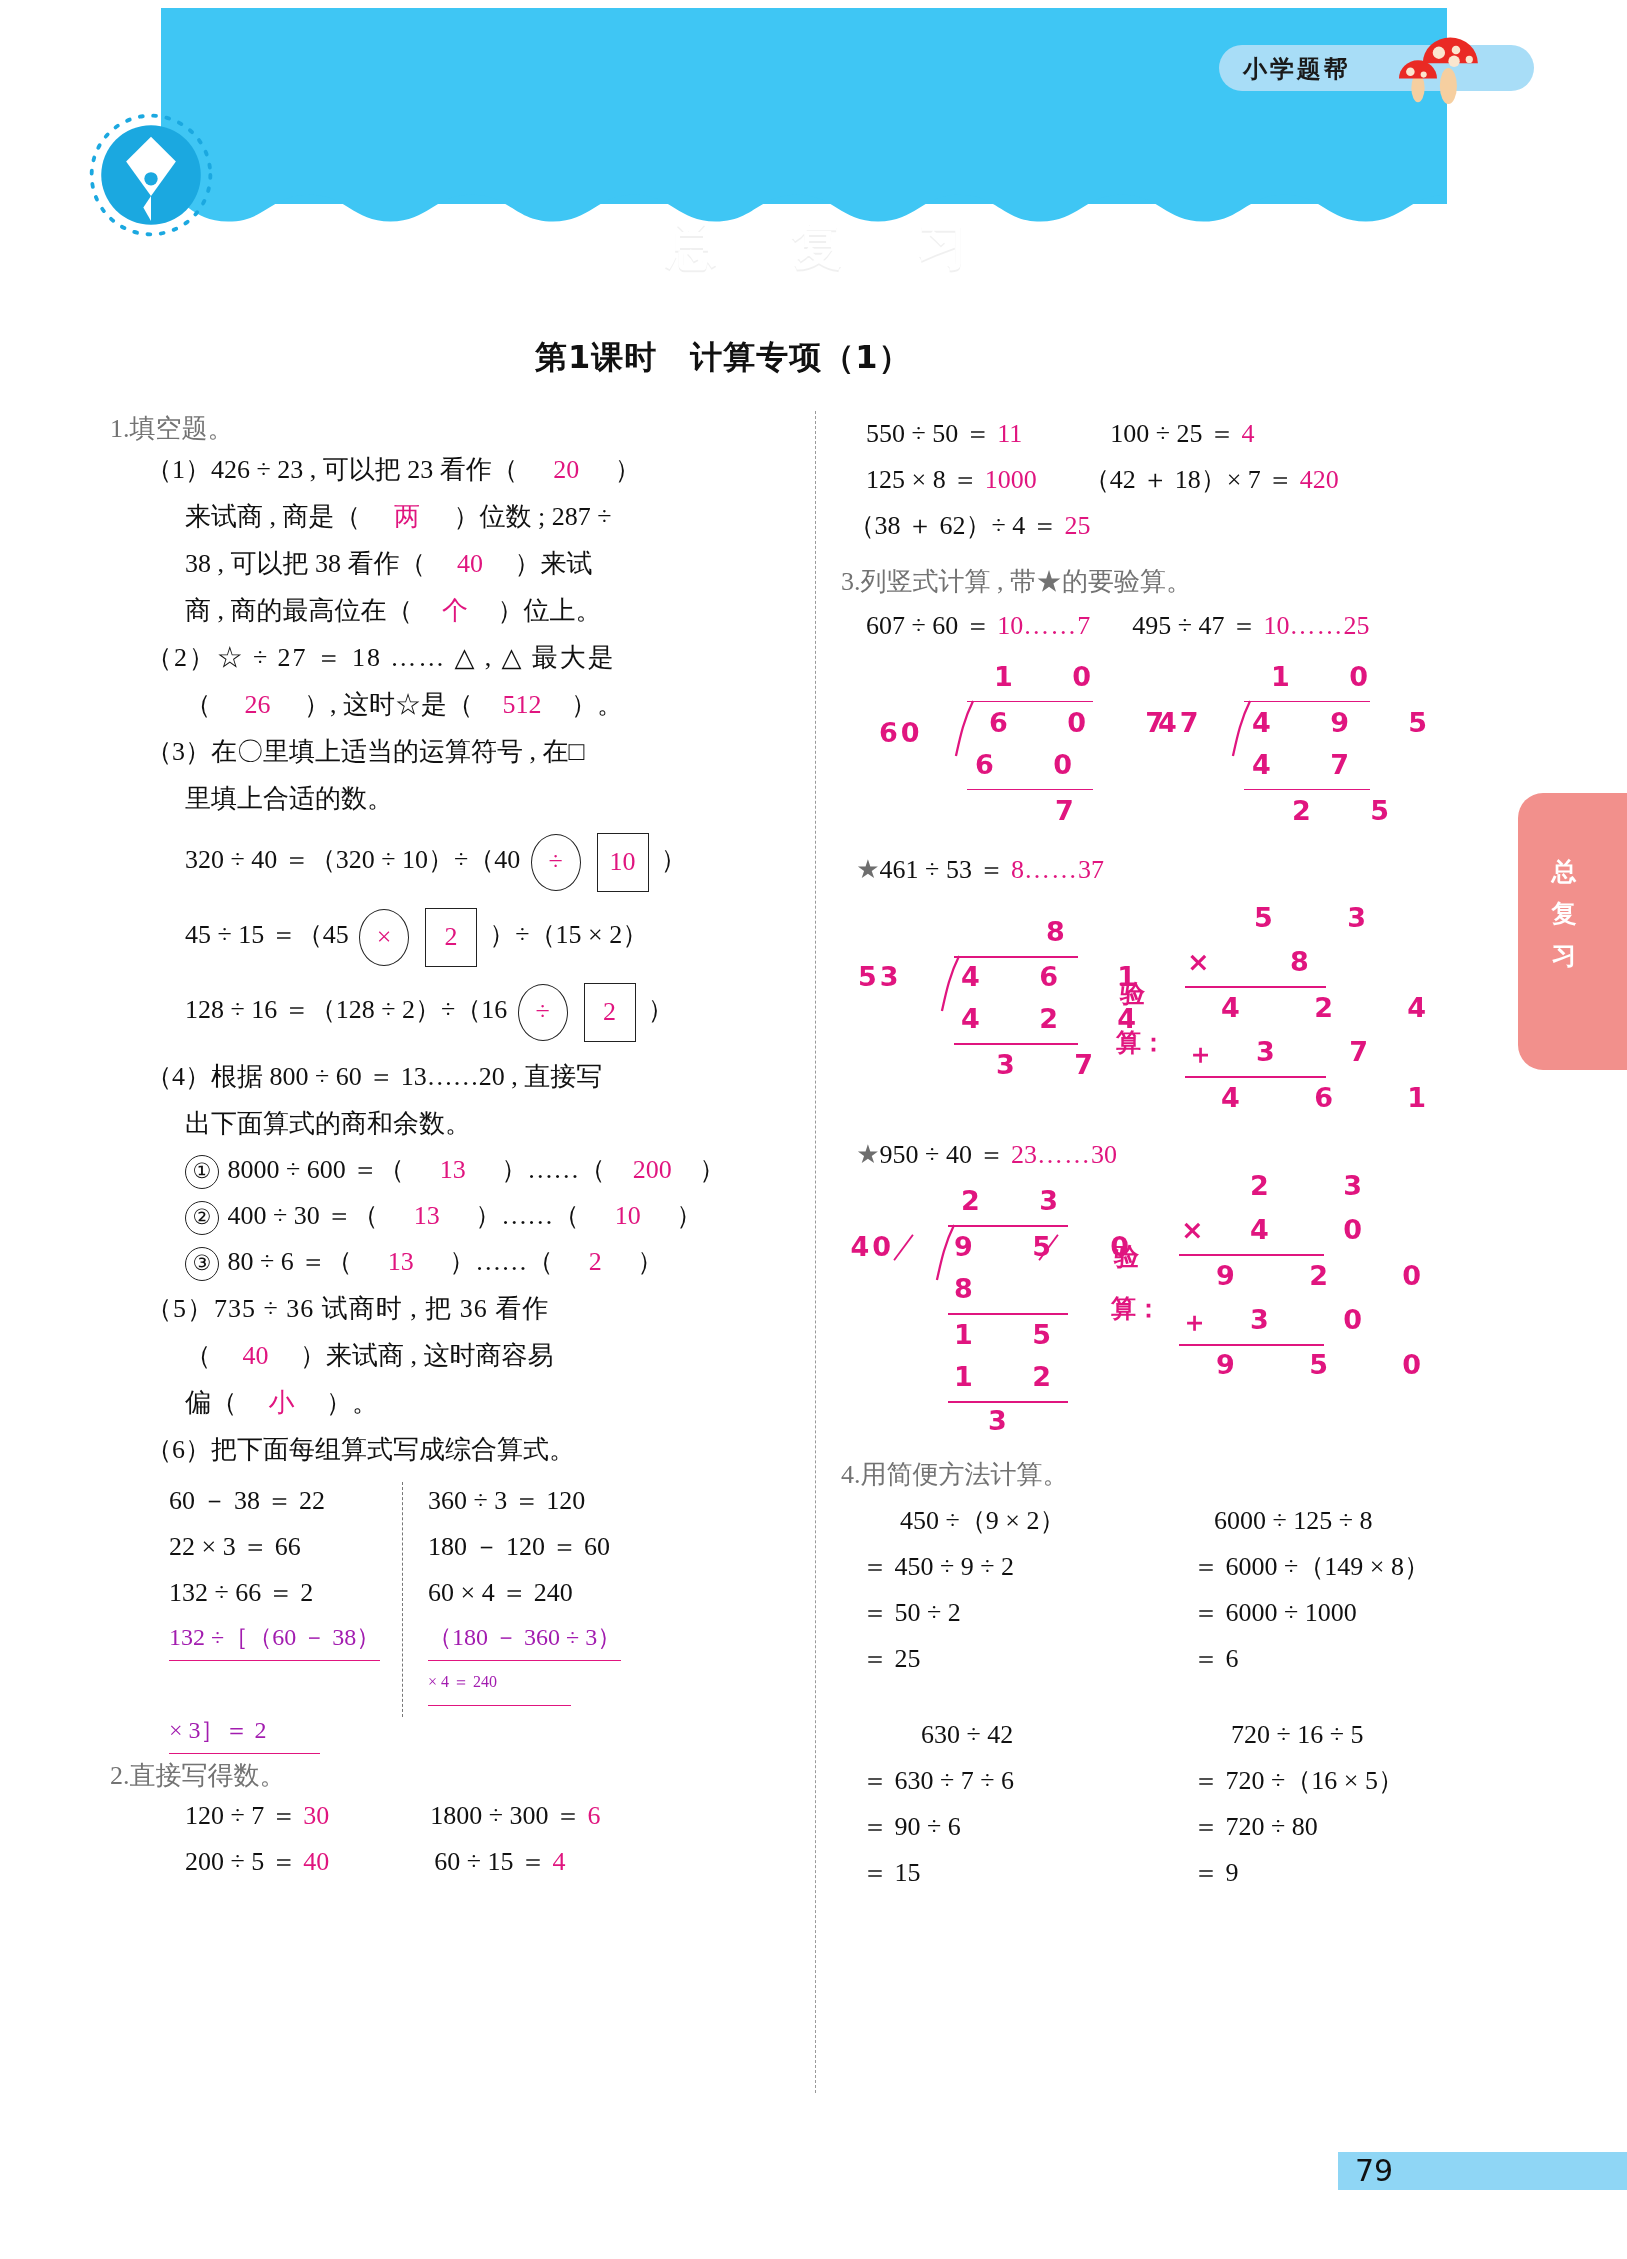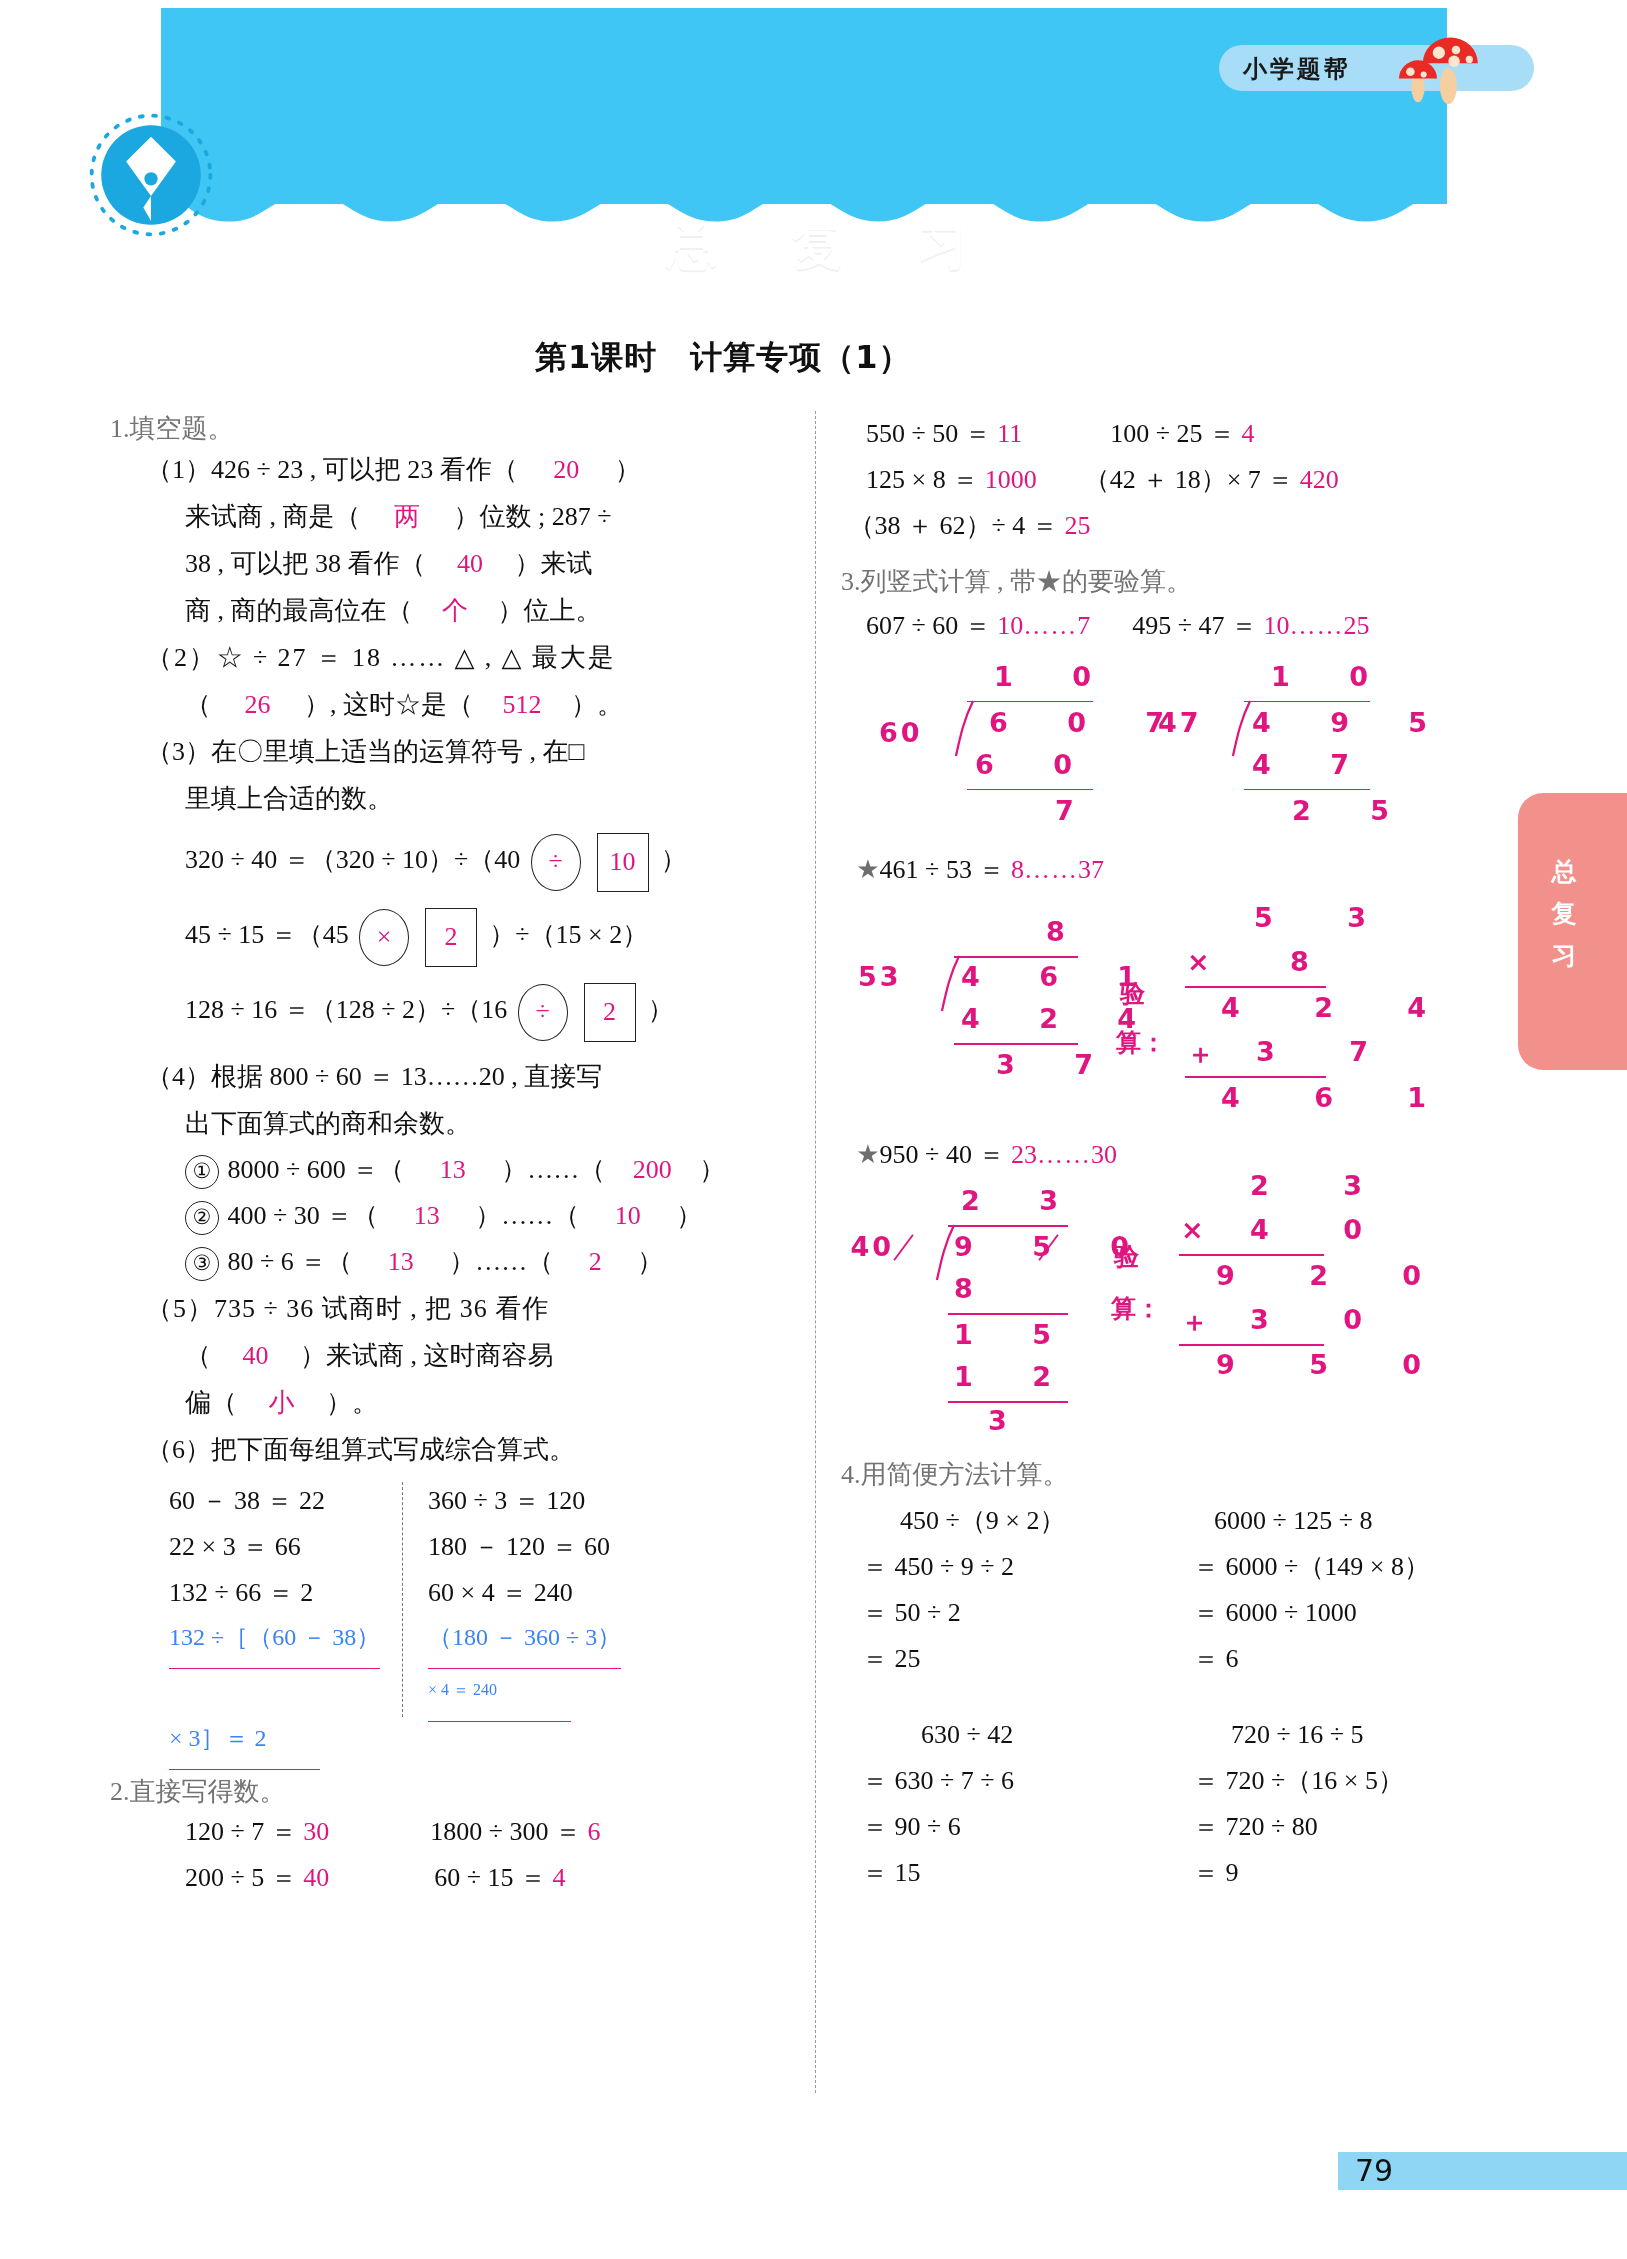--- a/index.html
+++ b/index.html
@@ -52,22 +52,22 @@
   .ocirc{display:inline-block;width:48px;height:55px;border:1.5px solid #222;border-radius:50%;
       text-align:center;line-height:54px;vertical-align:middle;margin:0 3.8px;}
   .obox{display:inline-block;width:50px;height:57px;border:1.5px solid #222;
       text-align:center;line-height:55px;vertical-align:middle;margin:0 5.7px;}
   .circnum{display:inline-block;width:32px;height:32px;border:1.5px solid #222;border-radius:50%;
       font-size:21px;text-align:center;line-height:30px;vertical-align:middle;margin-right:1.9px;}
   
   .twocol{position:relative;margin-top:5.7px;}
   .twocol .cdiv{position:absolute;left:287px;top:0;height:247px;border-left:1px dashed #777;}
   .tcell{display:inline-block;vertical-align:top;}
-  .ulpink{color:#3b82f6;border-bottom:1.6px solid #e0157f;display:inline-block;
-      padding-bottom:10px;}
+  .ulpink{color:#a21caf;border-bottom:1.6px solid #e0157f;display:inline-block;
+      padding-bottom:2px;}
   
   .ld{position:relative;font-family:"DejaVu Sans",sans-serif;font-weight:bold;
       font-size:27px;color:#e0157f;}
   .dig{position:absolute;}
   .hline{position:absolute;background:#e0157f;height:1.9px;}
   .vtag{position:absolute;font-family:"DejaVu Sans",sans-serif;font-weight:bold;
       font-size:25px;color:#e0157f;}
   .star{color:#6e6e6e;font-size:26px;}
   .dots{letter-spacing:1px;}
 </style>

